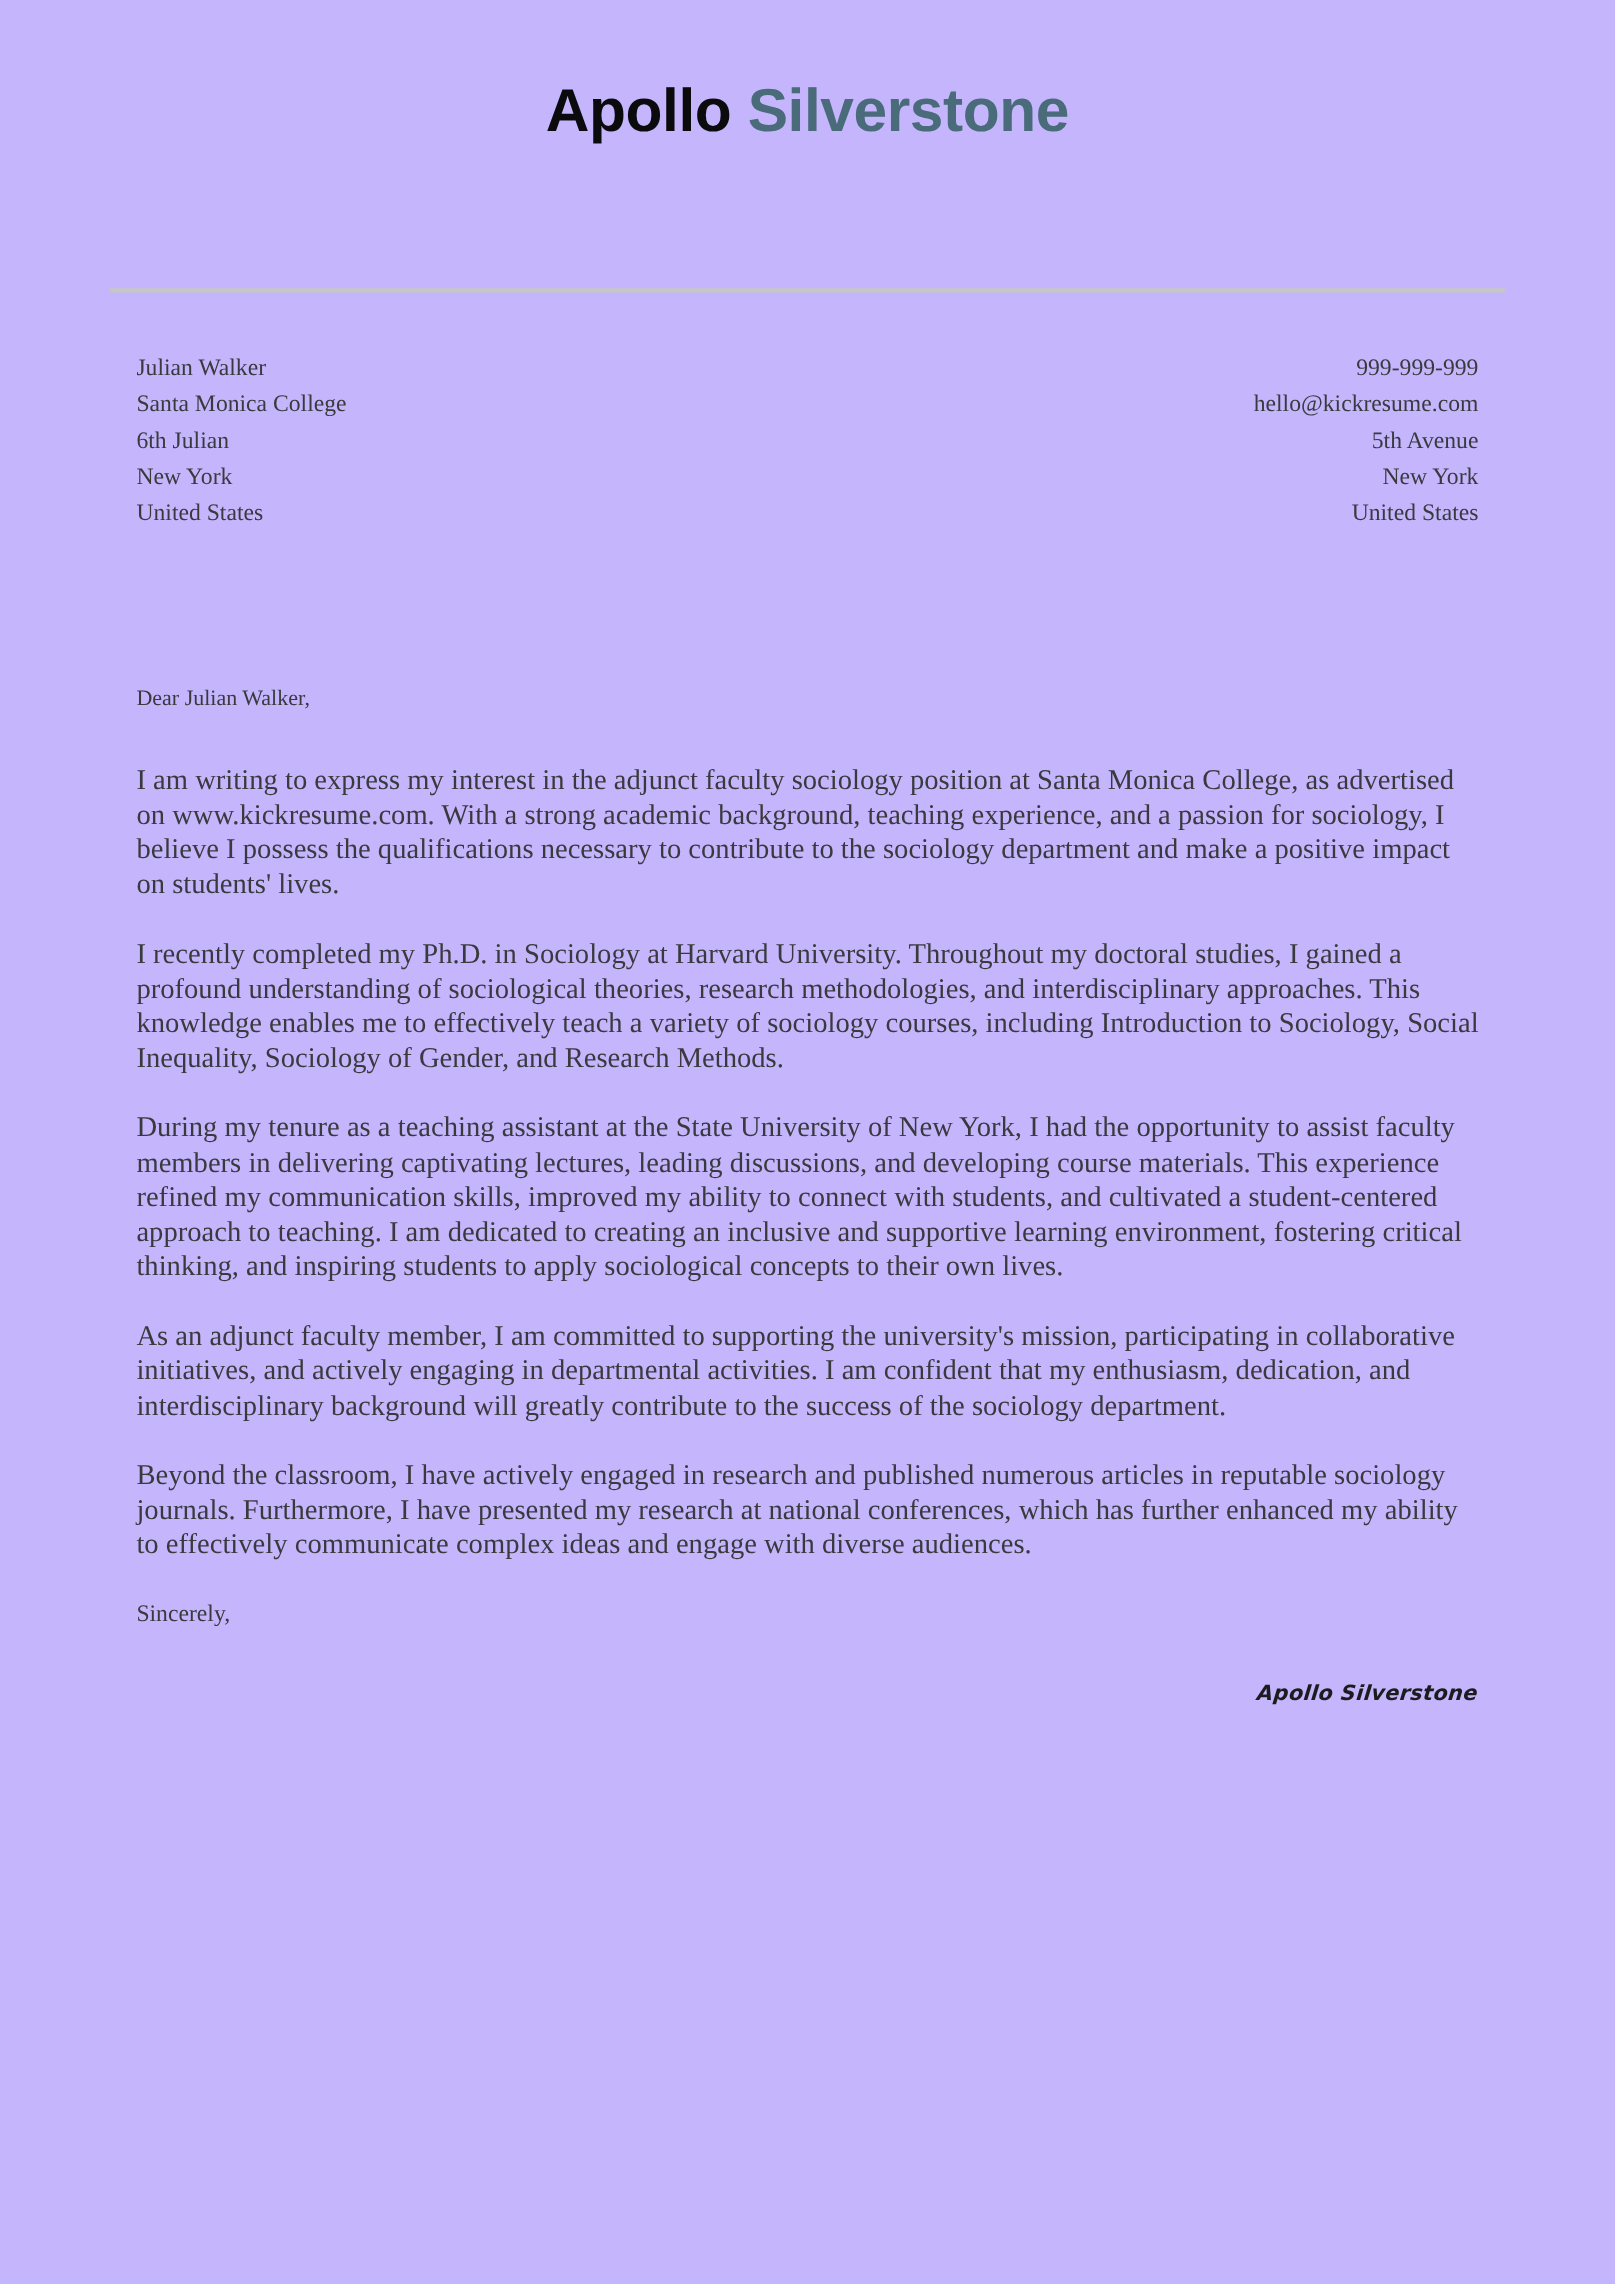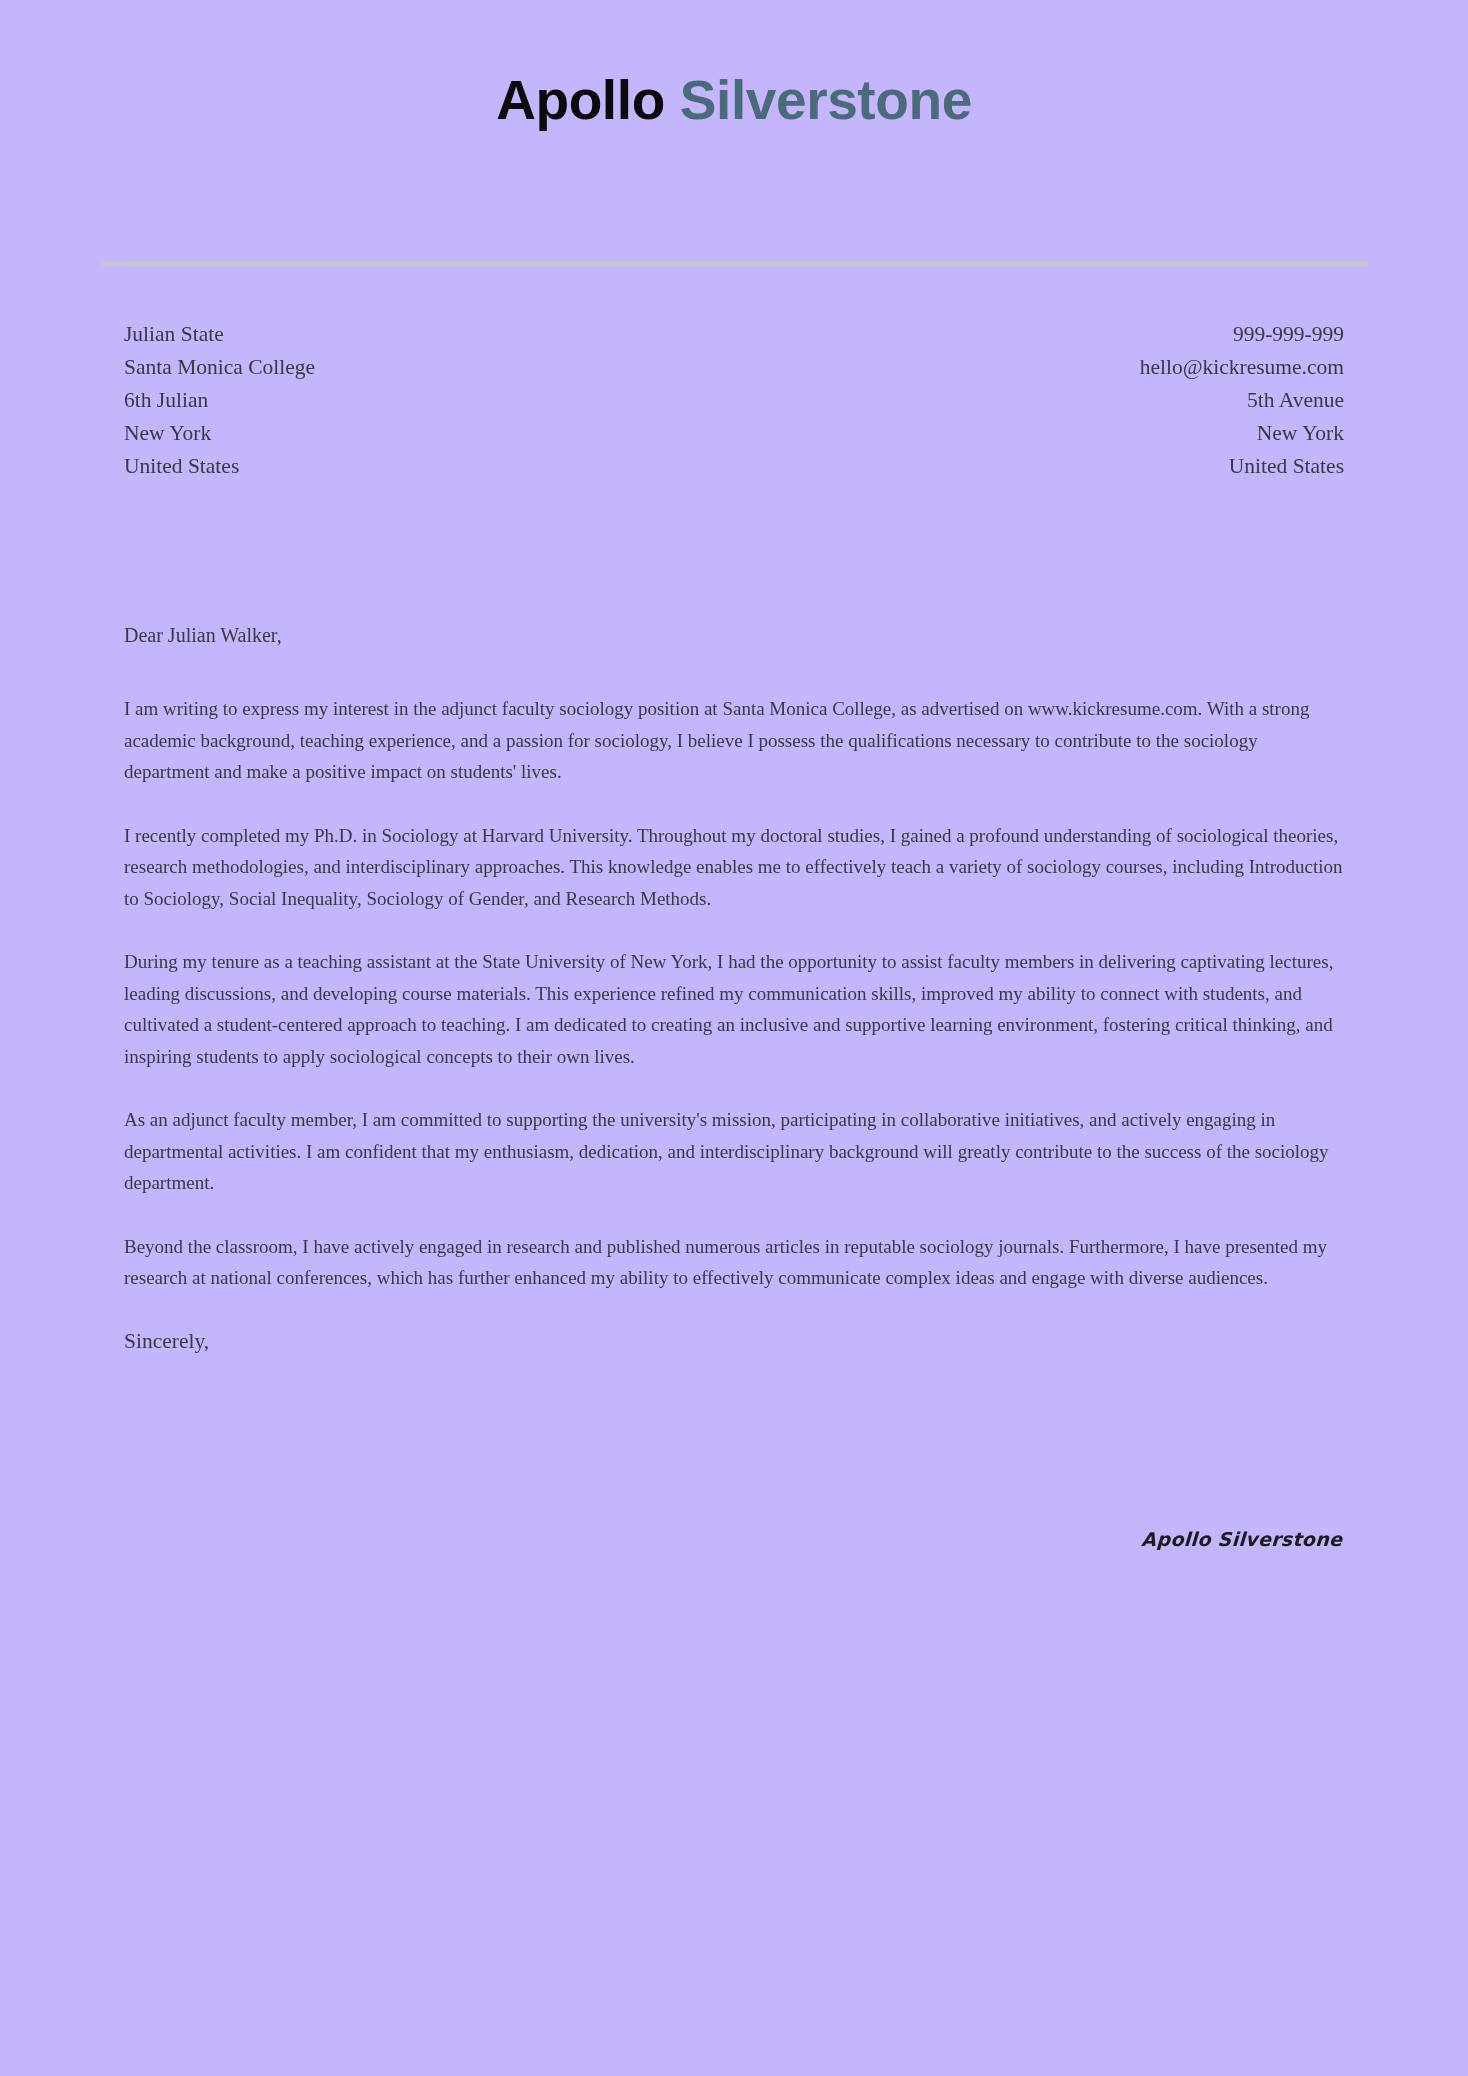--- a/index.html
+++ b/index.html
@@ -79,21 +79,21 @@
     top: 620px;
     width: 1222px;
   }
   .salutation {
     font-size: 20px;
     line-height: 31px;
     color: #3a3a3e;
     margin: 0 0 42px 0;
   }
   .para {
-    font-size: 19px;
+    font-size: 26px;
     line-height: 31.5px;
     color: #3a3a3e;
     margin: 0 0 32px 0;
     text-align: left;
   }
   .para.last { margin-bottom: 32px; }
   .closing {
     font-size: 21.5px;
     line-height: 31px;
     color: #3a3a3e;
@@ -125,21 +125,21 @@
 <div class="page">
 
   <div class="header">
     <h1 class="doc-title"><span class="name-first">Apollo</span><span> </span><span class="name-last">Silverstone</span></h1>
   </div>
 
   <div class="divider"></div>
 
   <div class="addresses">
     <div class="addr-col left">
-      <div class="addr-line">Julian State</div>
+      <div class="addr-line">Julian Walker</div>
       <div class="addr-line">Santa Monica College</div>
       <div class="addr-line">6th Julian</div>
       <div class="addr-line">New York</div>
       <div class="addr-line">United States</div>
     </div>
     <div class="addr-col right">
       <div class="addr-line">999-999-999</div>
       <div class="addr-line">hello@kickresume.com</div>
       <div class="addr-line">5th Avenue</div>
       <div class="addr-line">New York</div>

